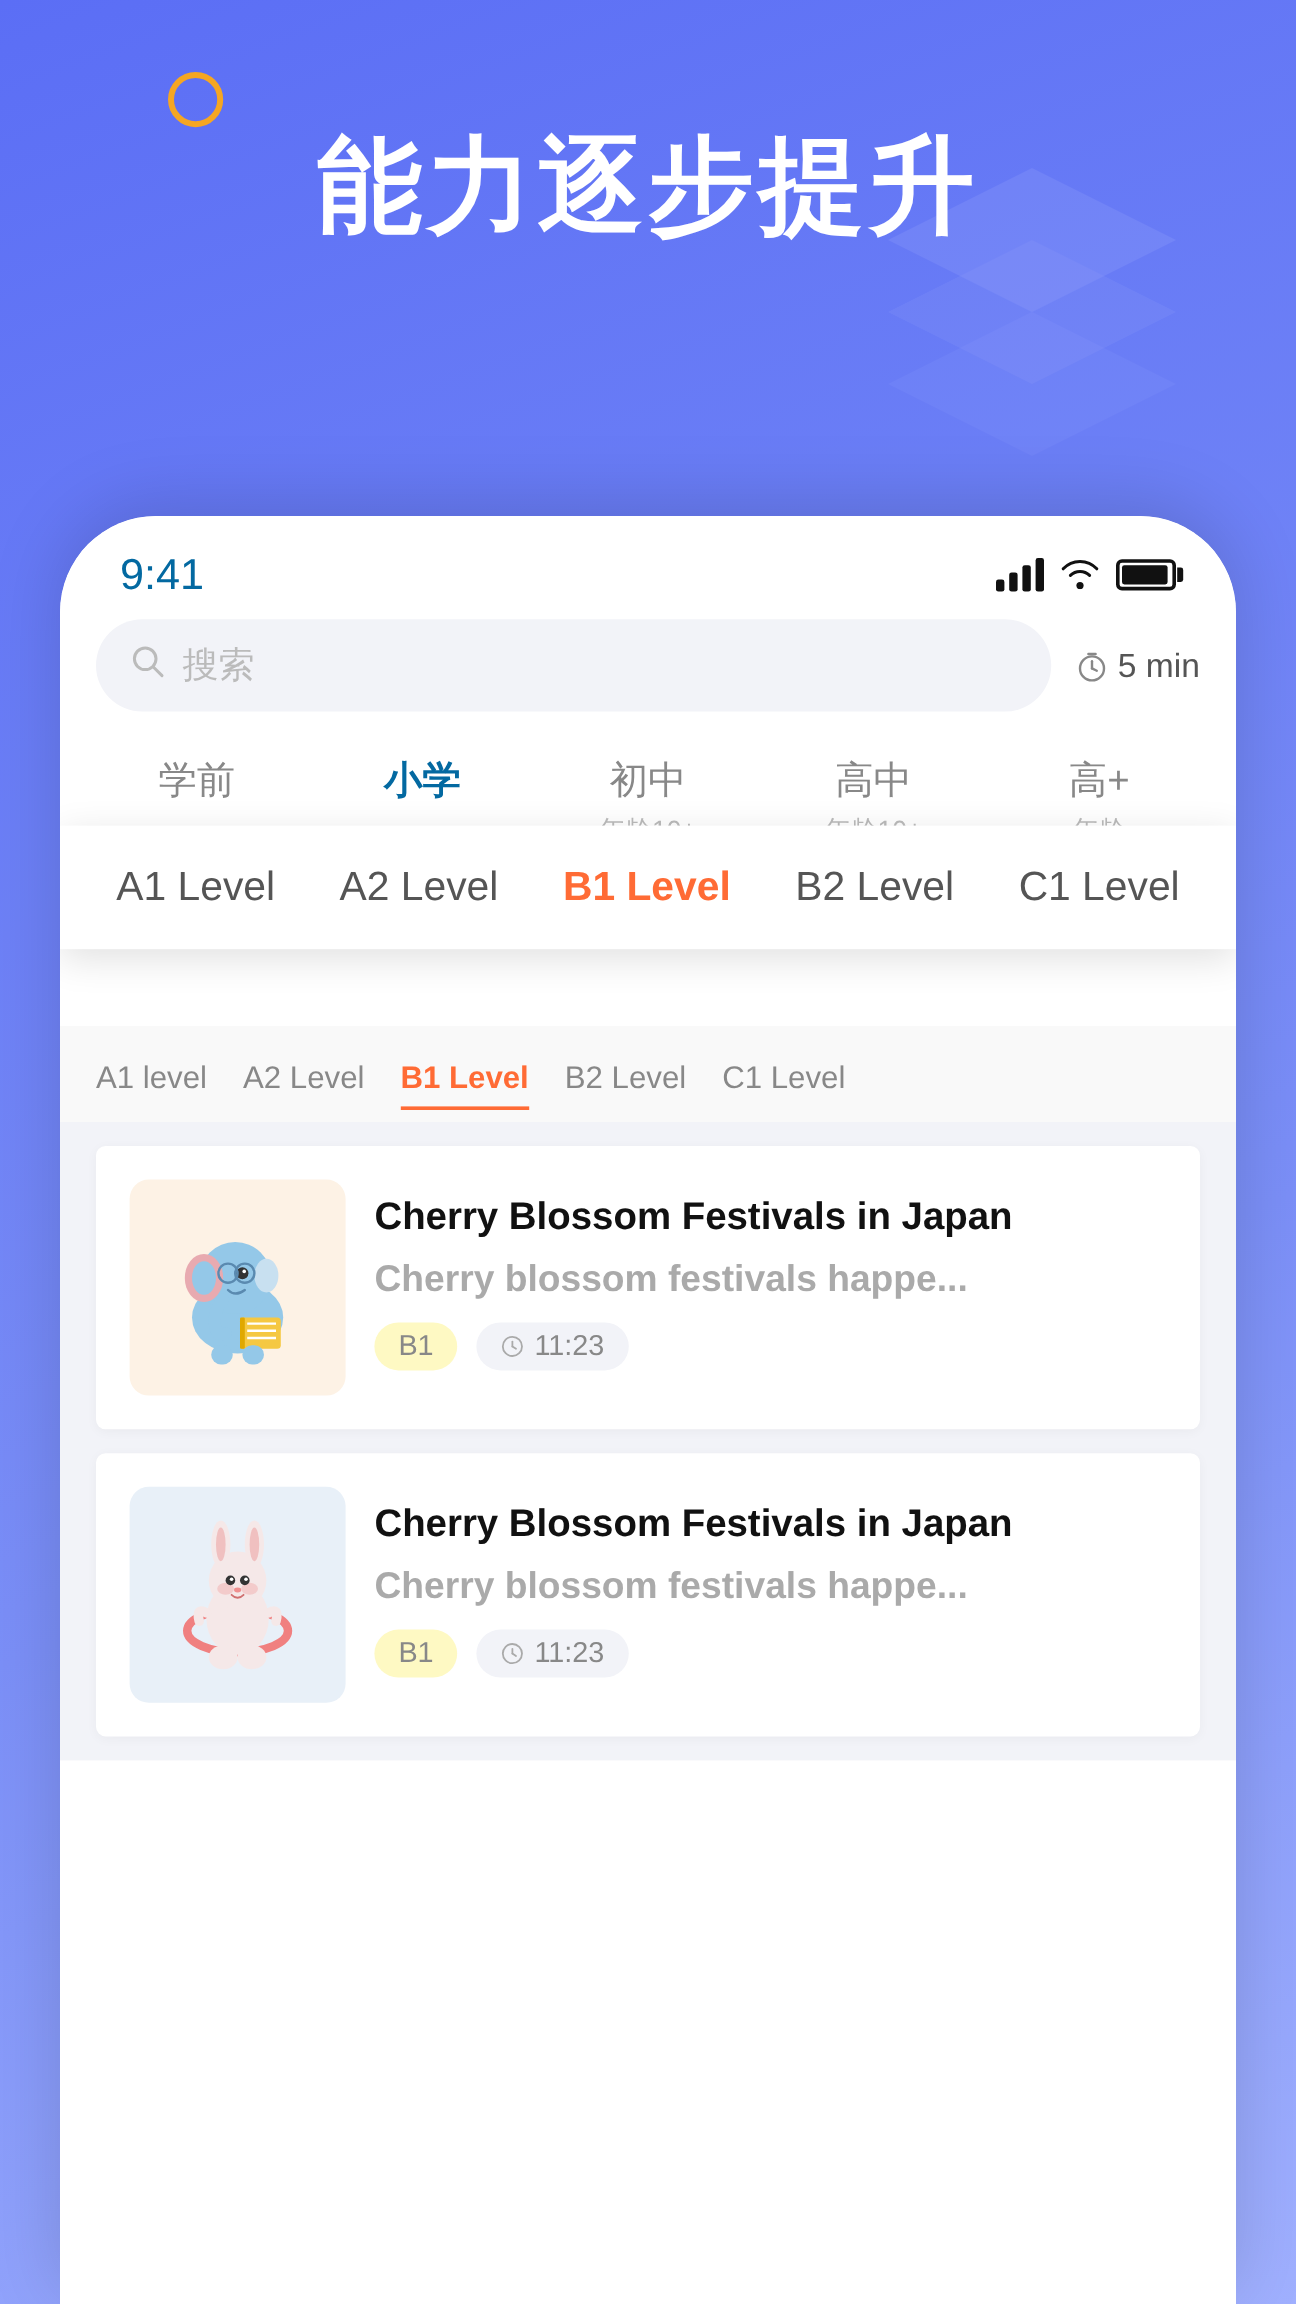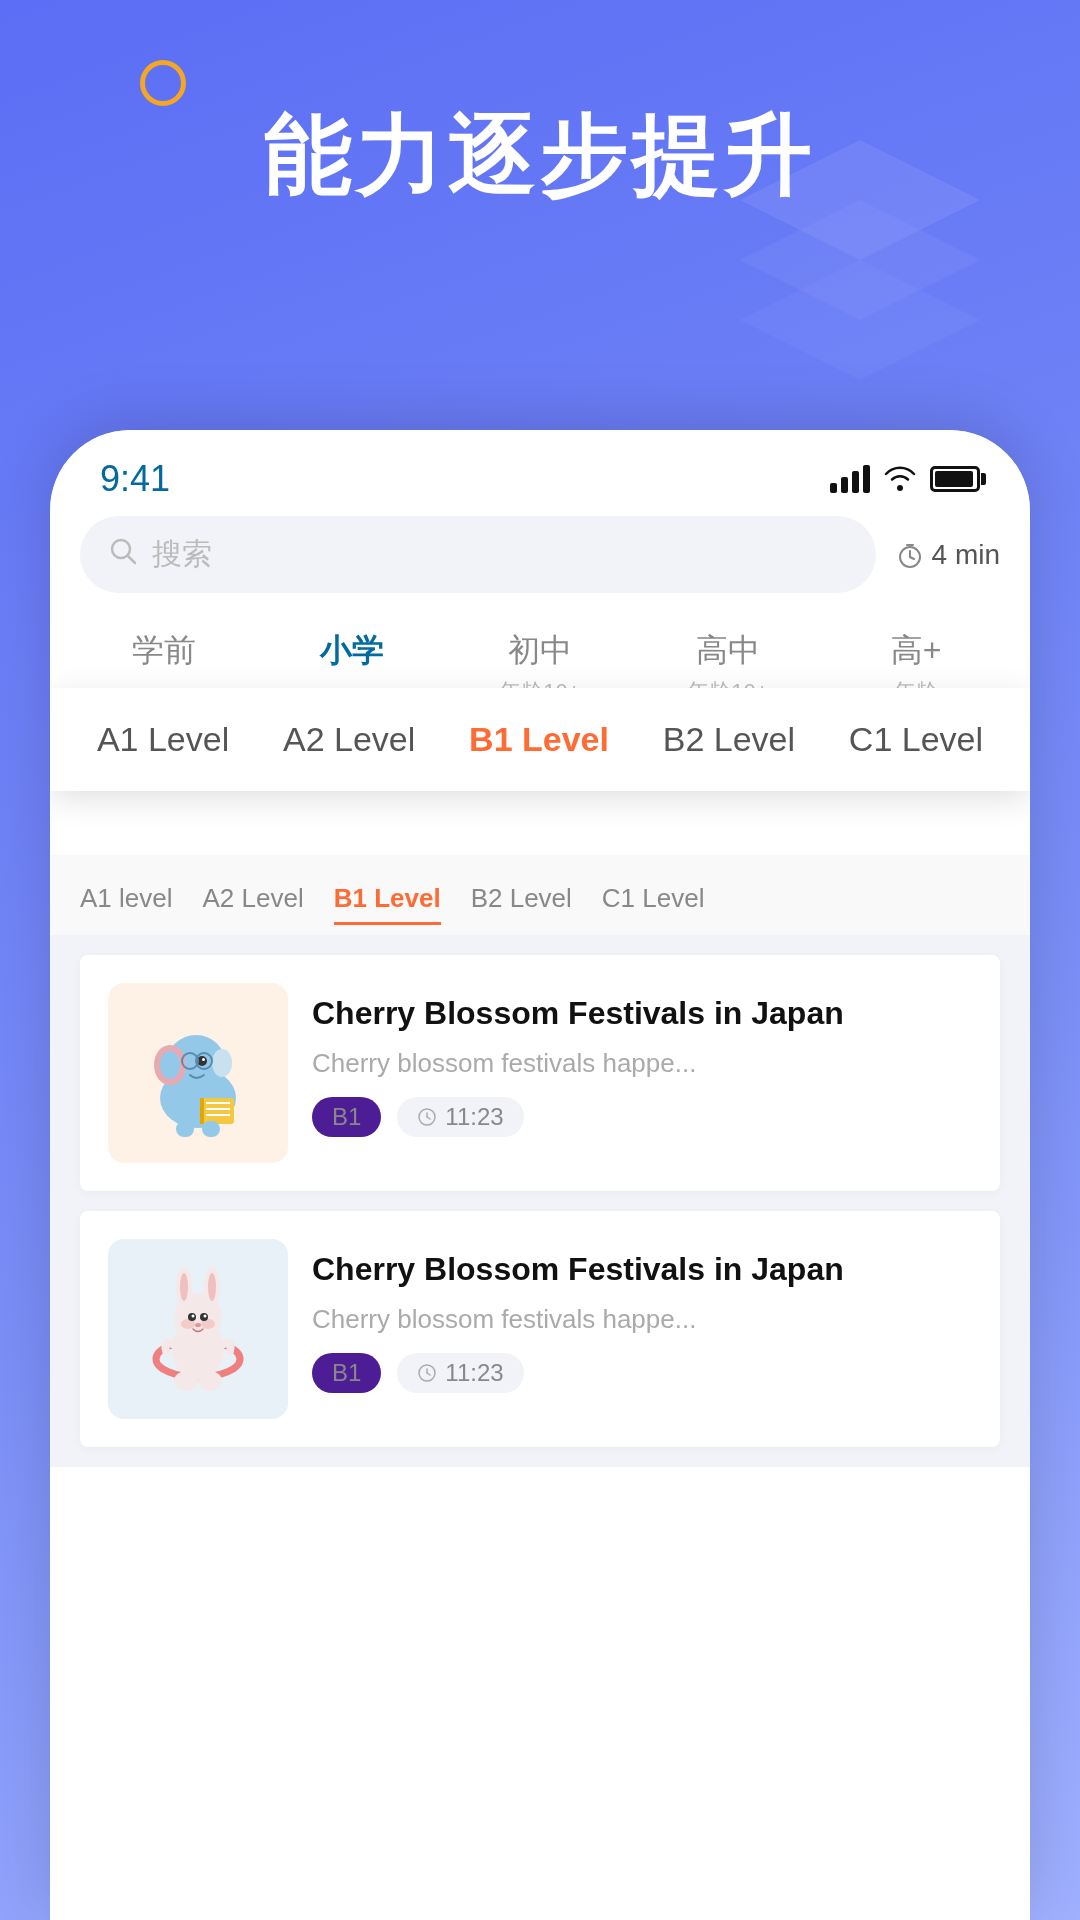--- a/index.html
+++ b/index.html
@@ -310,33 +310,34 @@
 
     .card-title {
       font-size: 32px;
       font-weight: 600;
       color: #111;
       line-height: 1.4;
       margin-bottom: 12px;
     }
 
     .card-desc {
-      font-size: 26px;
+      font-size: 31px;
       color: #aaa;
       margin-bottom: 18px;
+      font-weight: bold;
     }
 
     .card-tags {
       display: flex;
       align-items: center;
       gap: 16px;
     }
 
     .tag-level {
-      background: #4c1d95;
+      background: #fef9c3;
       border-radius: 20px;
       padding: 6px 20px;
       font-size: 24px;
       color: #888;
     }
 
     .tag-duration {
       background: #f2f3f8;
       border-radius: 20px;
       padding: 6px 20px;
@@ -405,21 +406,21 @@
         </div>
         <span class="search-placeholder">搜索</span>
       </div>
       <div class="timer-badge">
         <svg width="28" height="28" viewBox="0 0 28 28" fill="none">
           <circle cx="14" cy="16" r="10" stroke="#888" stroke-width="2"></circle>
           <line x1="14" y1="16" x2="14" y2="10" stroke="#888" stroke-width="2" stroke-linecap="round"></line>
           <line x1="14" y1="16" x2="18" y2="18" stroke="#888" stroke-width="2" stroke-linecap="round"></line>
           <line x1="11" y1="4" x2="17" y2="4" stroke="#888" stroke-width="2" stroke-linecap="round"></line>
         </svg>
-        <span>4 min</span>
+        <span>5 min</span>
       </div>
     </div>
 
     <div class="category-tabs">
       <div class="cat-tab">
         <span>学前</span>
       </div>
       <div class="cat-tab active">
         <span>小学</span>
       </div>

